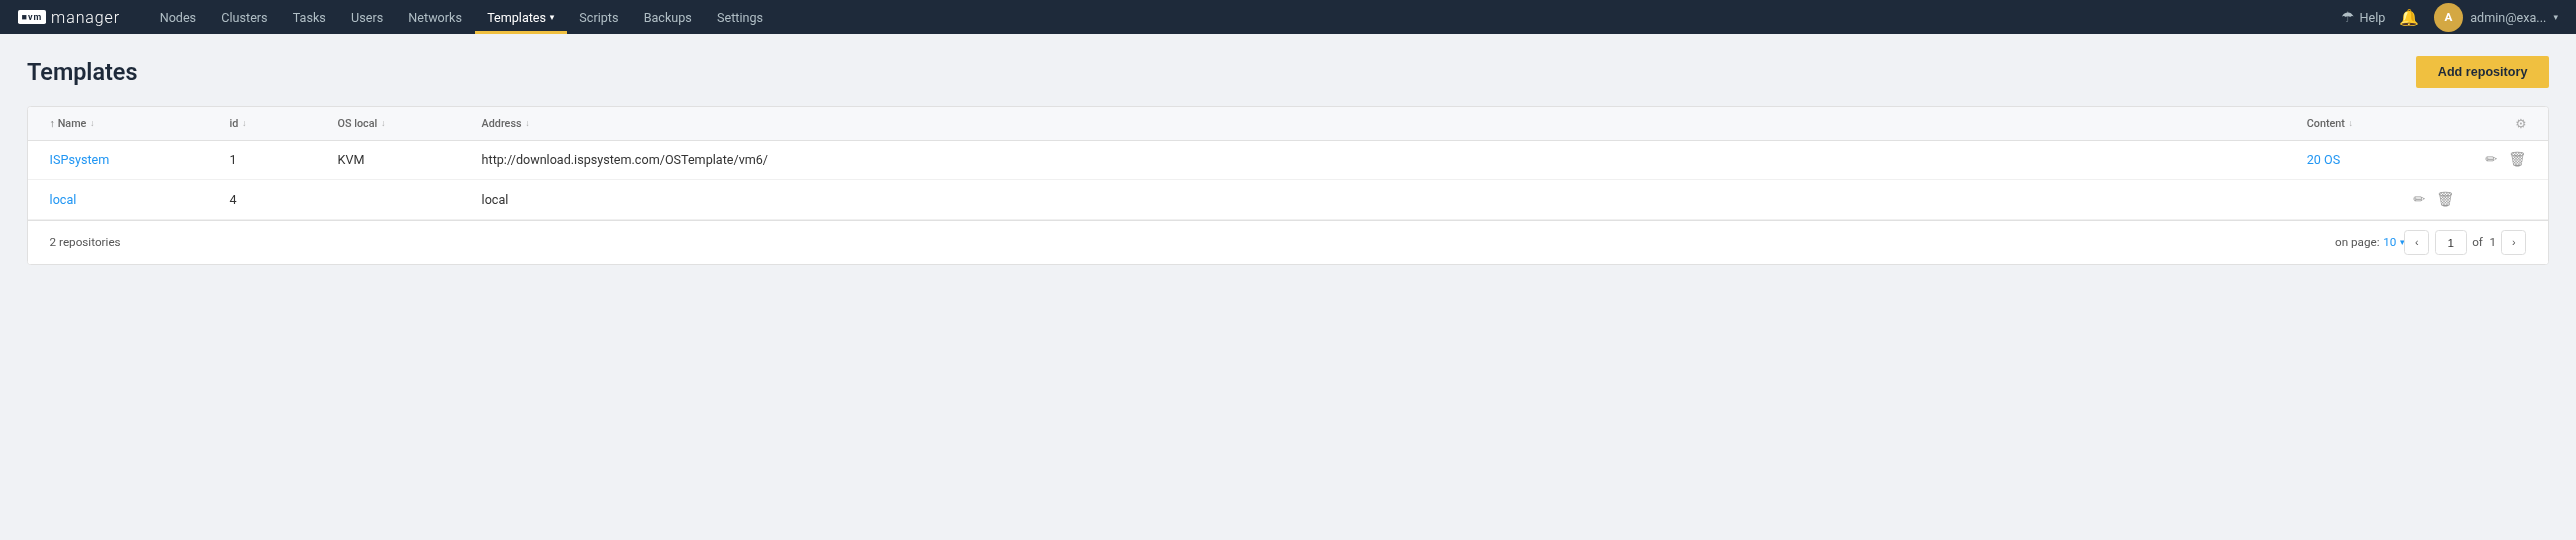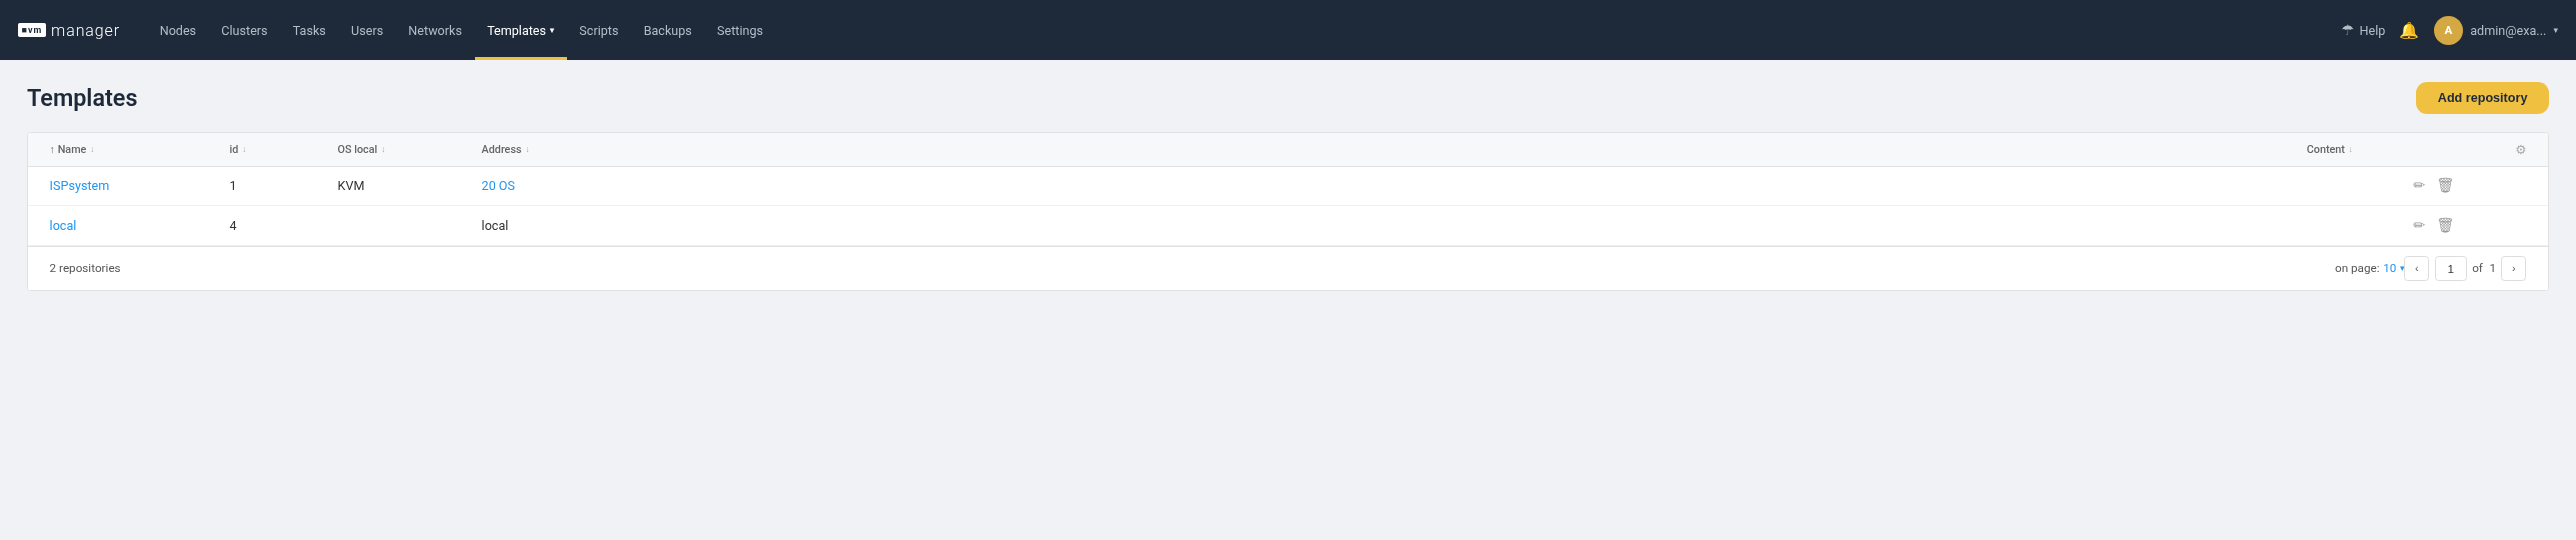--- a/index.html
+++ b/index.html
@@ -3,21 +3,21 @@
   <meta charset="utf-8">
   <style>
     * { box-sizing: border-box; margin: 0; padding: 0; }
     body { font-family: -apple-system, BlinkMacSystemFont, 'Segoe UI', Roboto, sans-serif; background: #f0f2f5; font-size: 12.6px; color: #333; }
 
     
     .navbar {
       background: #1e2a3a;
       display: flex;
       align-items: center;
-      height: 60px;
+      height: 34px;
       padding: 0 18px;
       gap: 0;
     }
     .navbar-logo {
       display: flex;
       align-items: center;
       margin-right: 27px;
       color: white;
       font-size: 16px;
       font-weight: 300;
@@ -149,21 +149,21 @@
       color: #1e2a3a;
       border-bottom: 1.8px solid #2196f3;
       font-weight: 500;
     }
     .add-repo-btn {
       margin-left: auto;
       background: #f0c040;
       color: #1e2a3a;
       border: none;
       padding: 9px 21.6px;
-      border-radius: 11px;
+      border-radius: 2px;
       font-size: 12.6px;
       font-weight: 600;
       cursor: pointer;
       white-space: nowrap;
       flex-shrink: 0;
     }
 
     
     .table-container {
       background: white;
@@ -347,20 +347,21 @@
       </div>
       <div class="th-actions">
         <span class="gear-icon">⚙</span>
       </div>
     </div>
 
     <div class="table-row">
       <div class="td link">ISPsystem</div>
       <div class="td">1</div>
       <div class="td">KVM</div>
+      <div class="td">http://download.ispsystem.com/OSTemplate/vm6/</div>
       <div class="td link-blue">20 OS</div>
       <div class="td-actions">
         <span class="action-icon">✏</span>
         <span class="action-icon">🗑</span>
       </div>
     </div>
 
     <div class="table-row">
       <div class="td link">local</div>
       <div class="td">4</div>

